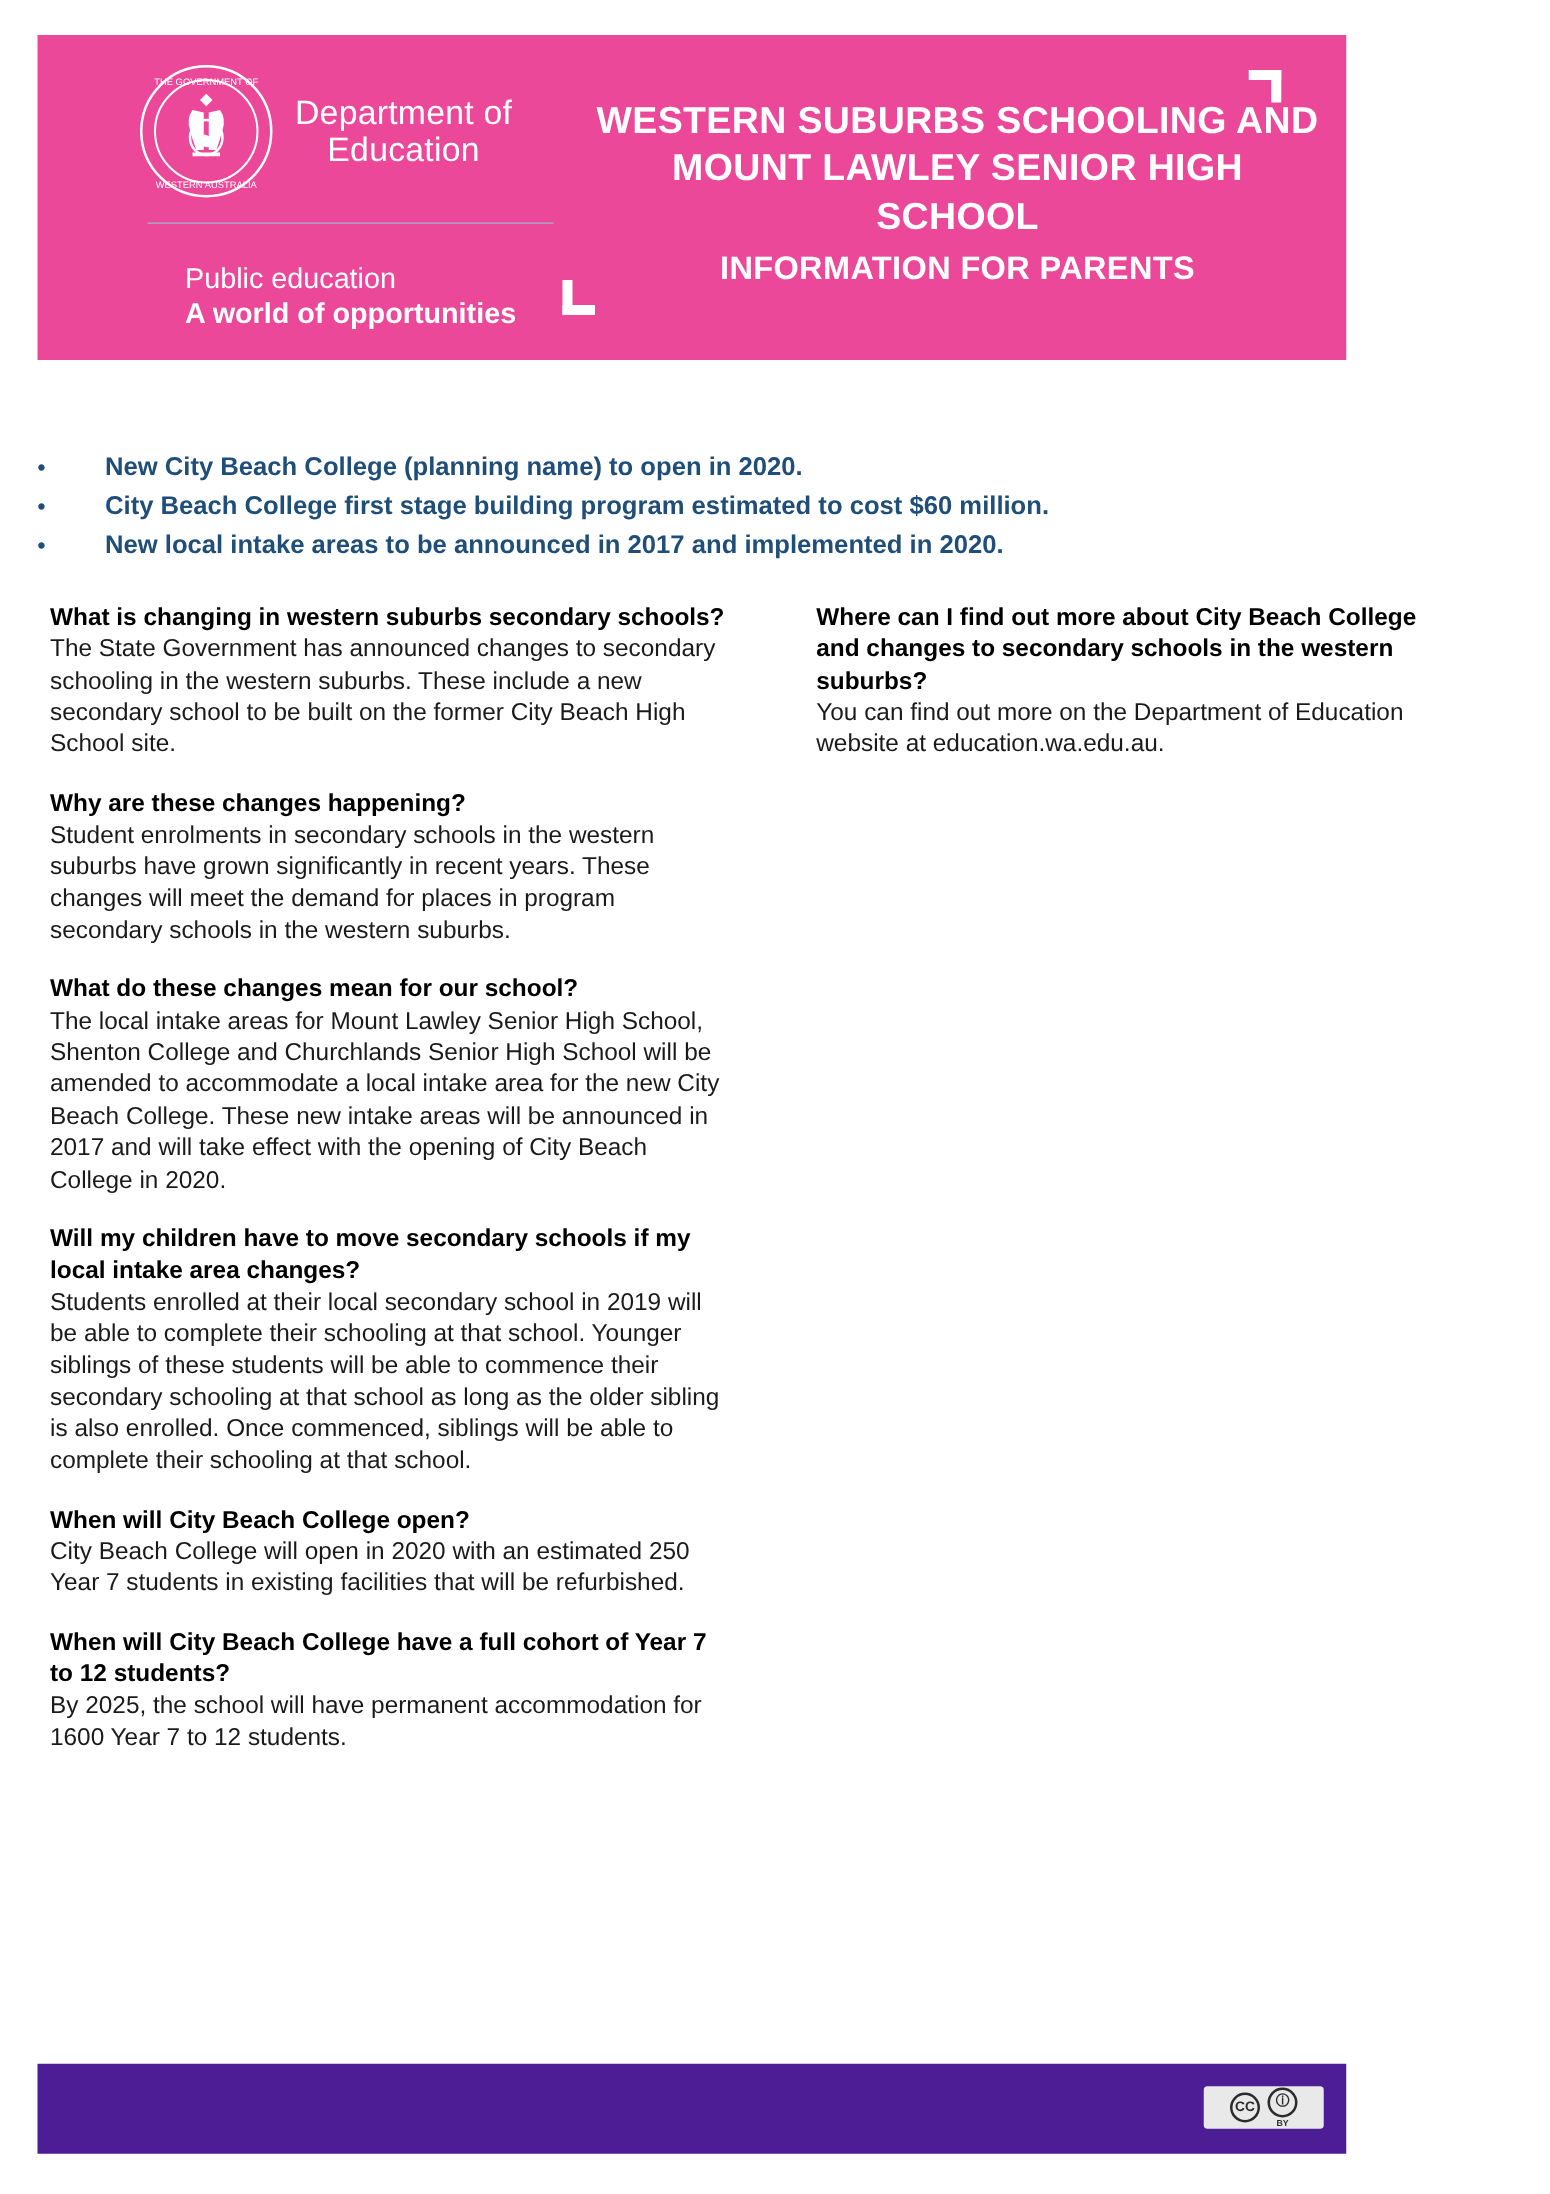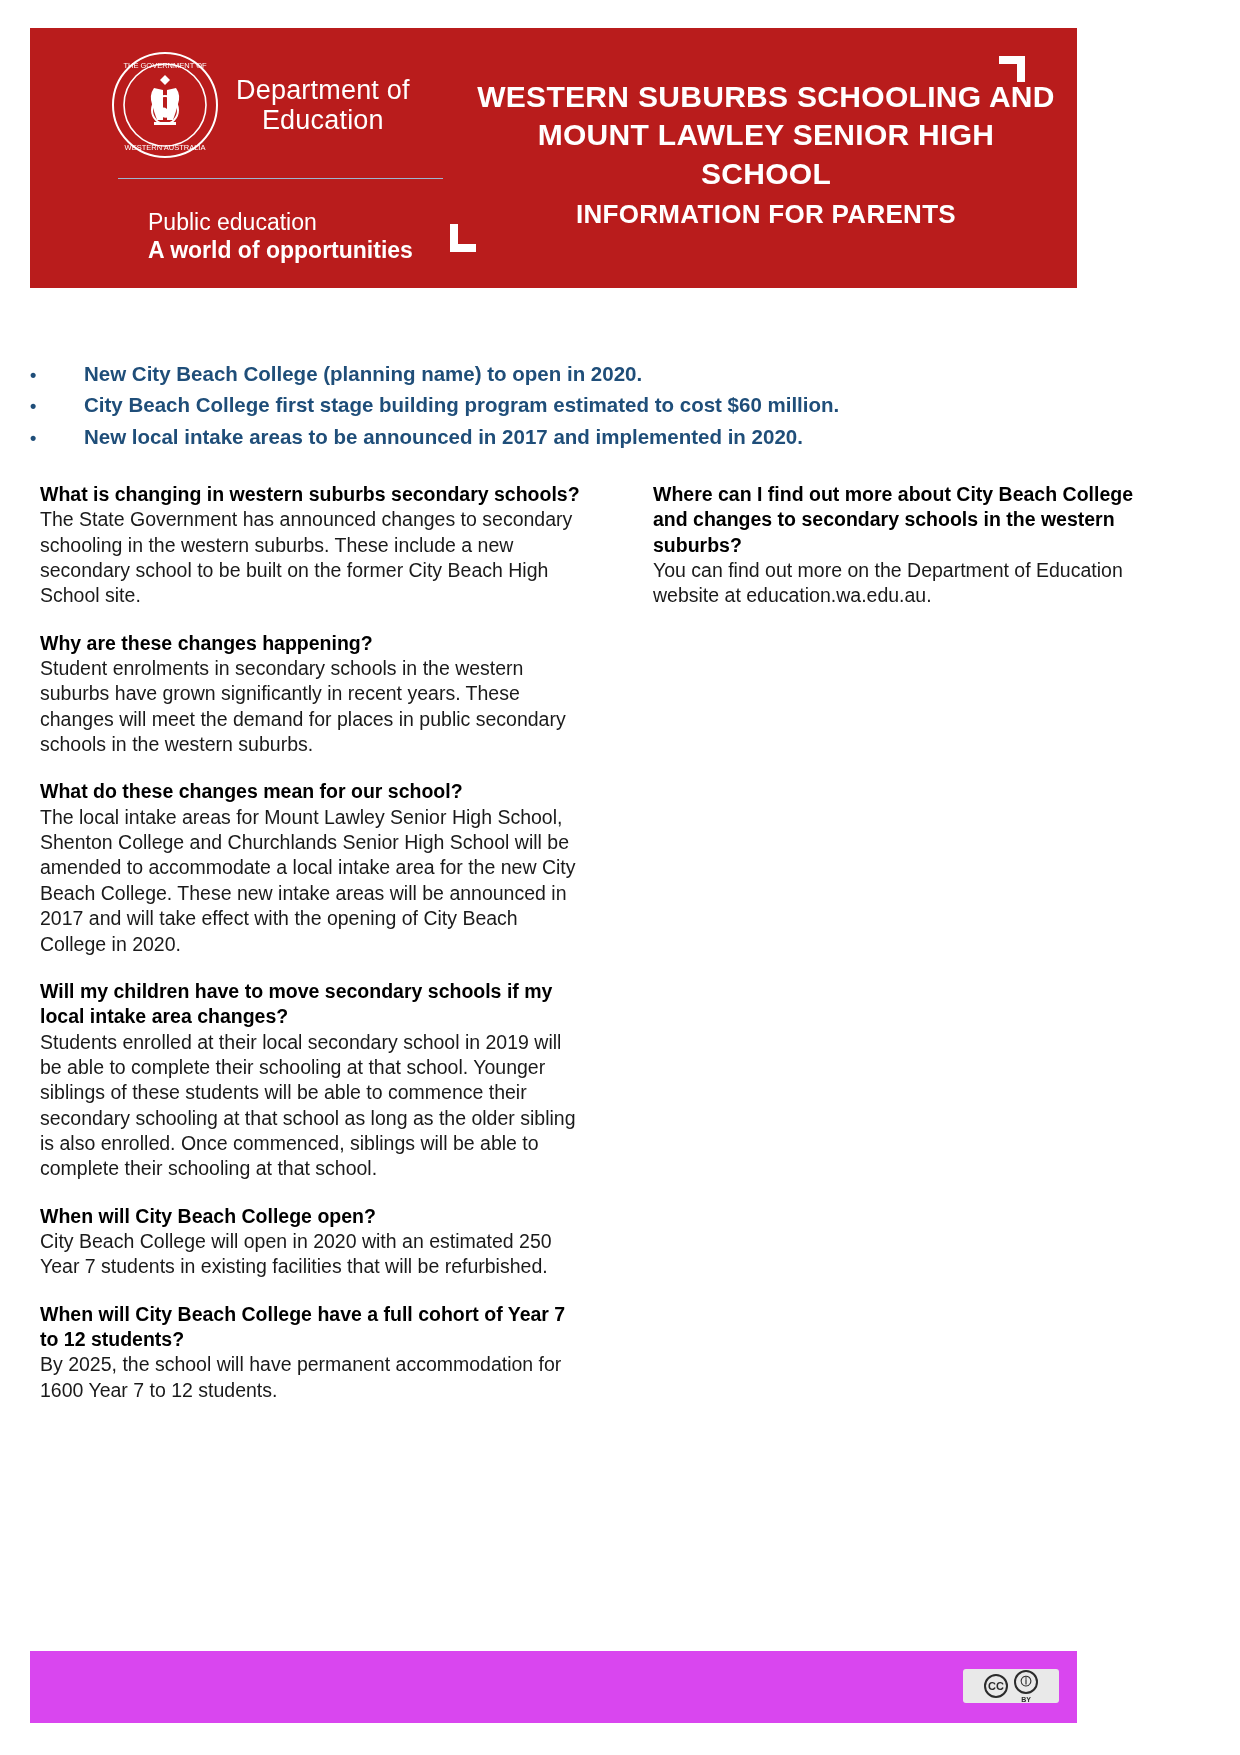--- a/index.html
+++ b/index.html
@@ -16,21 +16,21 @@
     overflow: hidden;
   }
 
   
   .header-banner {
     position: absolute;
     left: 30px;
     top: 28px;
     width: 1047px;
     height: 260px;
-    background: #b91c1c;
+    background: #ec4899;
     box-sizing: border-box;
   }
 
   .brand-block {
     position: absolute;
     left: 80px;
     top: 22px;
     width: 360px;
   }
   .brand-row {
@@ -201,21 +201,21 @@
     color: #1a1a1a;
   }
 
   
   .footer-banner {
     position: absolute;
     left: 30px;
     bottom: 32px;
     width: 1047px;
     height: 72px;
-    background: #d946ef;
+    background: #4c1d95;
   }
   .cc-badge {
     position: absolute;
     right: 18px;
     top: 18px;
     width: 96px;
     height: 34px;
     background: #e9e9e9;
     border-radius: 3px;
     display: flex;
@@ -309,21 +309,21 @@
 
 <div class="body-cols">
 
   <div class="col">
     <div class="qa-block">
       <div class="qa-q">What is changing in western suburbs secondary schools?</div>
       <div class="qa-a">The State Government has announced changes to secondary schooling in the western suburbs. These include a new secondary school to be built on the former City Beach High School site.</div>
     </div>
     <div class="qa-block">
       <div class="qa-q">Why are these changes happening?</div>
-      <div class="qa-a">Student enrolments in secondary schools in the western suburbs have grown significantly in recent years. These changes will meet the demand for places in public secondary schools in the western suburbs.</div>
+      <div class="qa-a">Student enrolments in secondary schools in the western suburbs have grown significantly in recent years. These changes will meet the demand for places in program secondary schools in the western suburbs.</div>
     </div>
     <div class="qa-block">
       <div class="qa-q">What do these changes mean for our school?</div>
       <div class="qa-a">The local intake areas for Mount Lawley Senior High School, Shenton College and Churchlands Senior High School will be amended to accommodate a local intake area for the new City Beach College. These new intake areas will be announced in 2017 and will take effect with the opening of City Beach College in 2020.</div>
     </div>
     <div class="qa-block">
       <div class="qa-q">Will my children have to move secondary schools if my local intake area changes?</div>
       <div class="qa-a">Students enrolled at their local secondary school in 2019 will be able to complete their schooling at that school. Younger siblings of these students will be able to commence their secondary schooling at that school as long as the older sibling is also enrolled. Once commenced, siblings will be able to complete their schooling at that school.</div>
     </div>
     <div class="qa-block">

